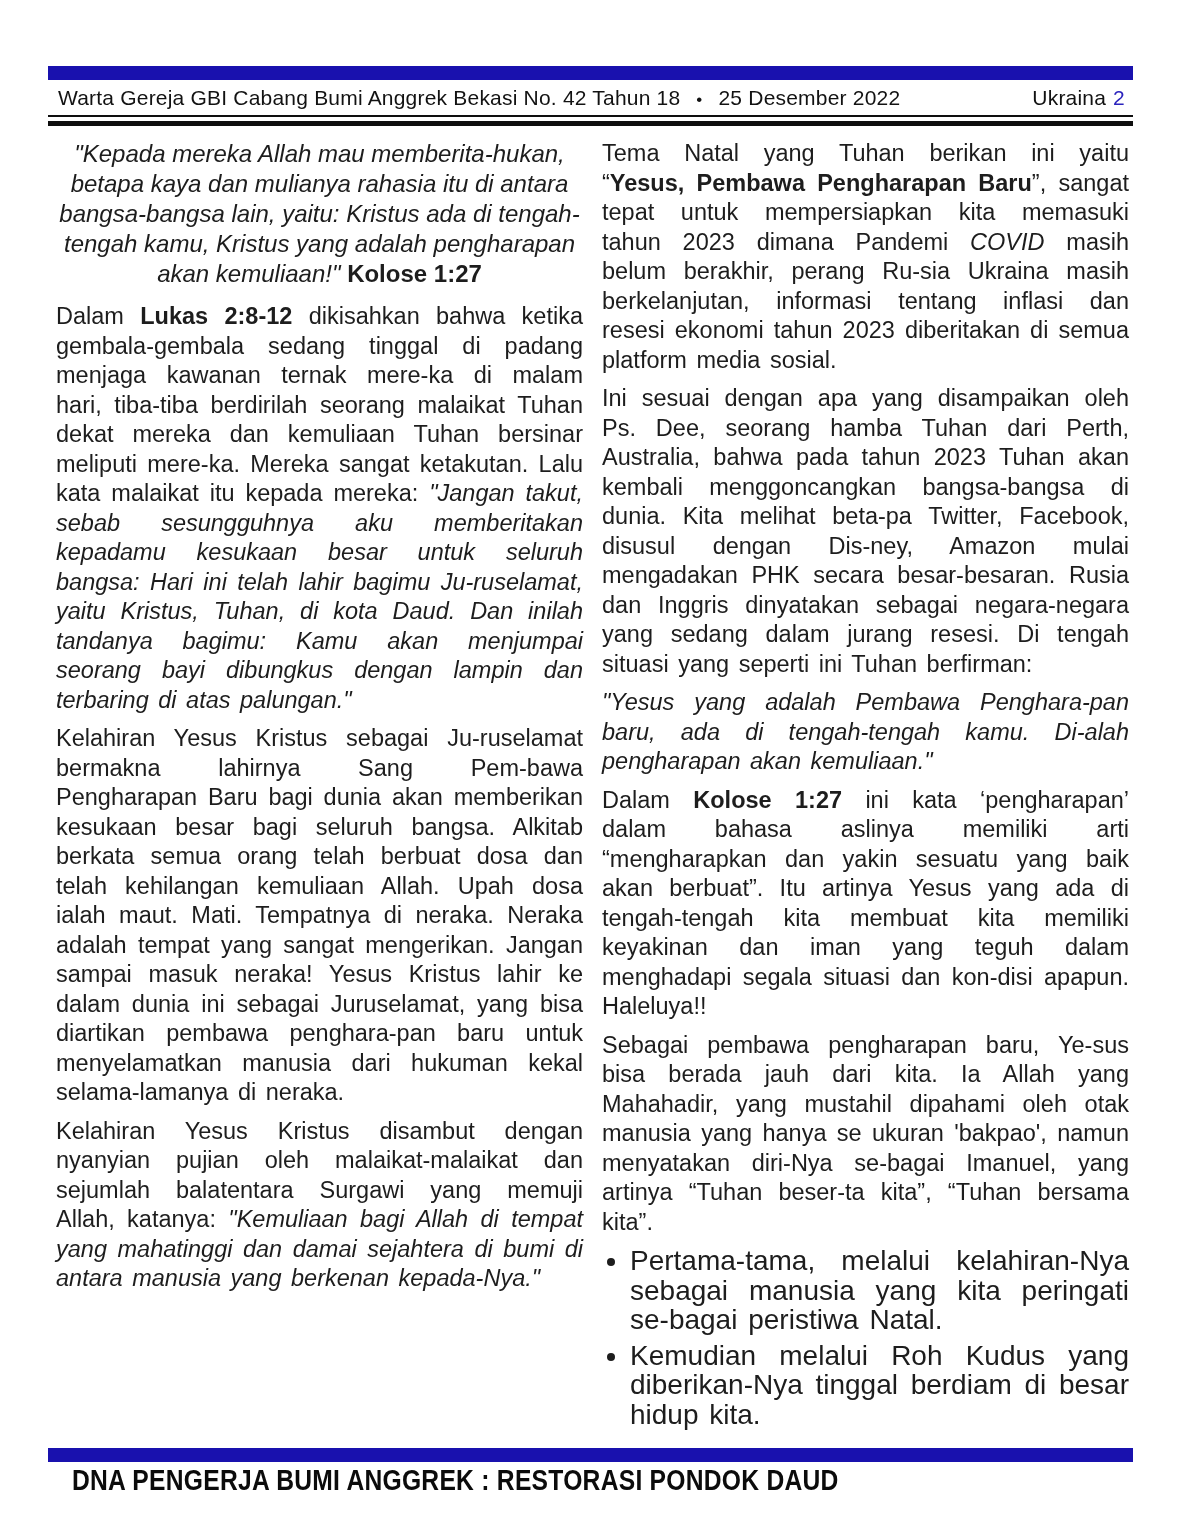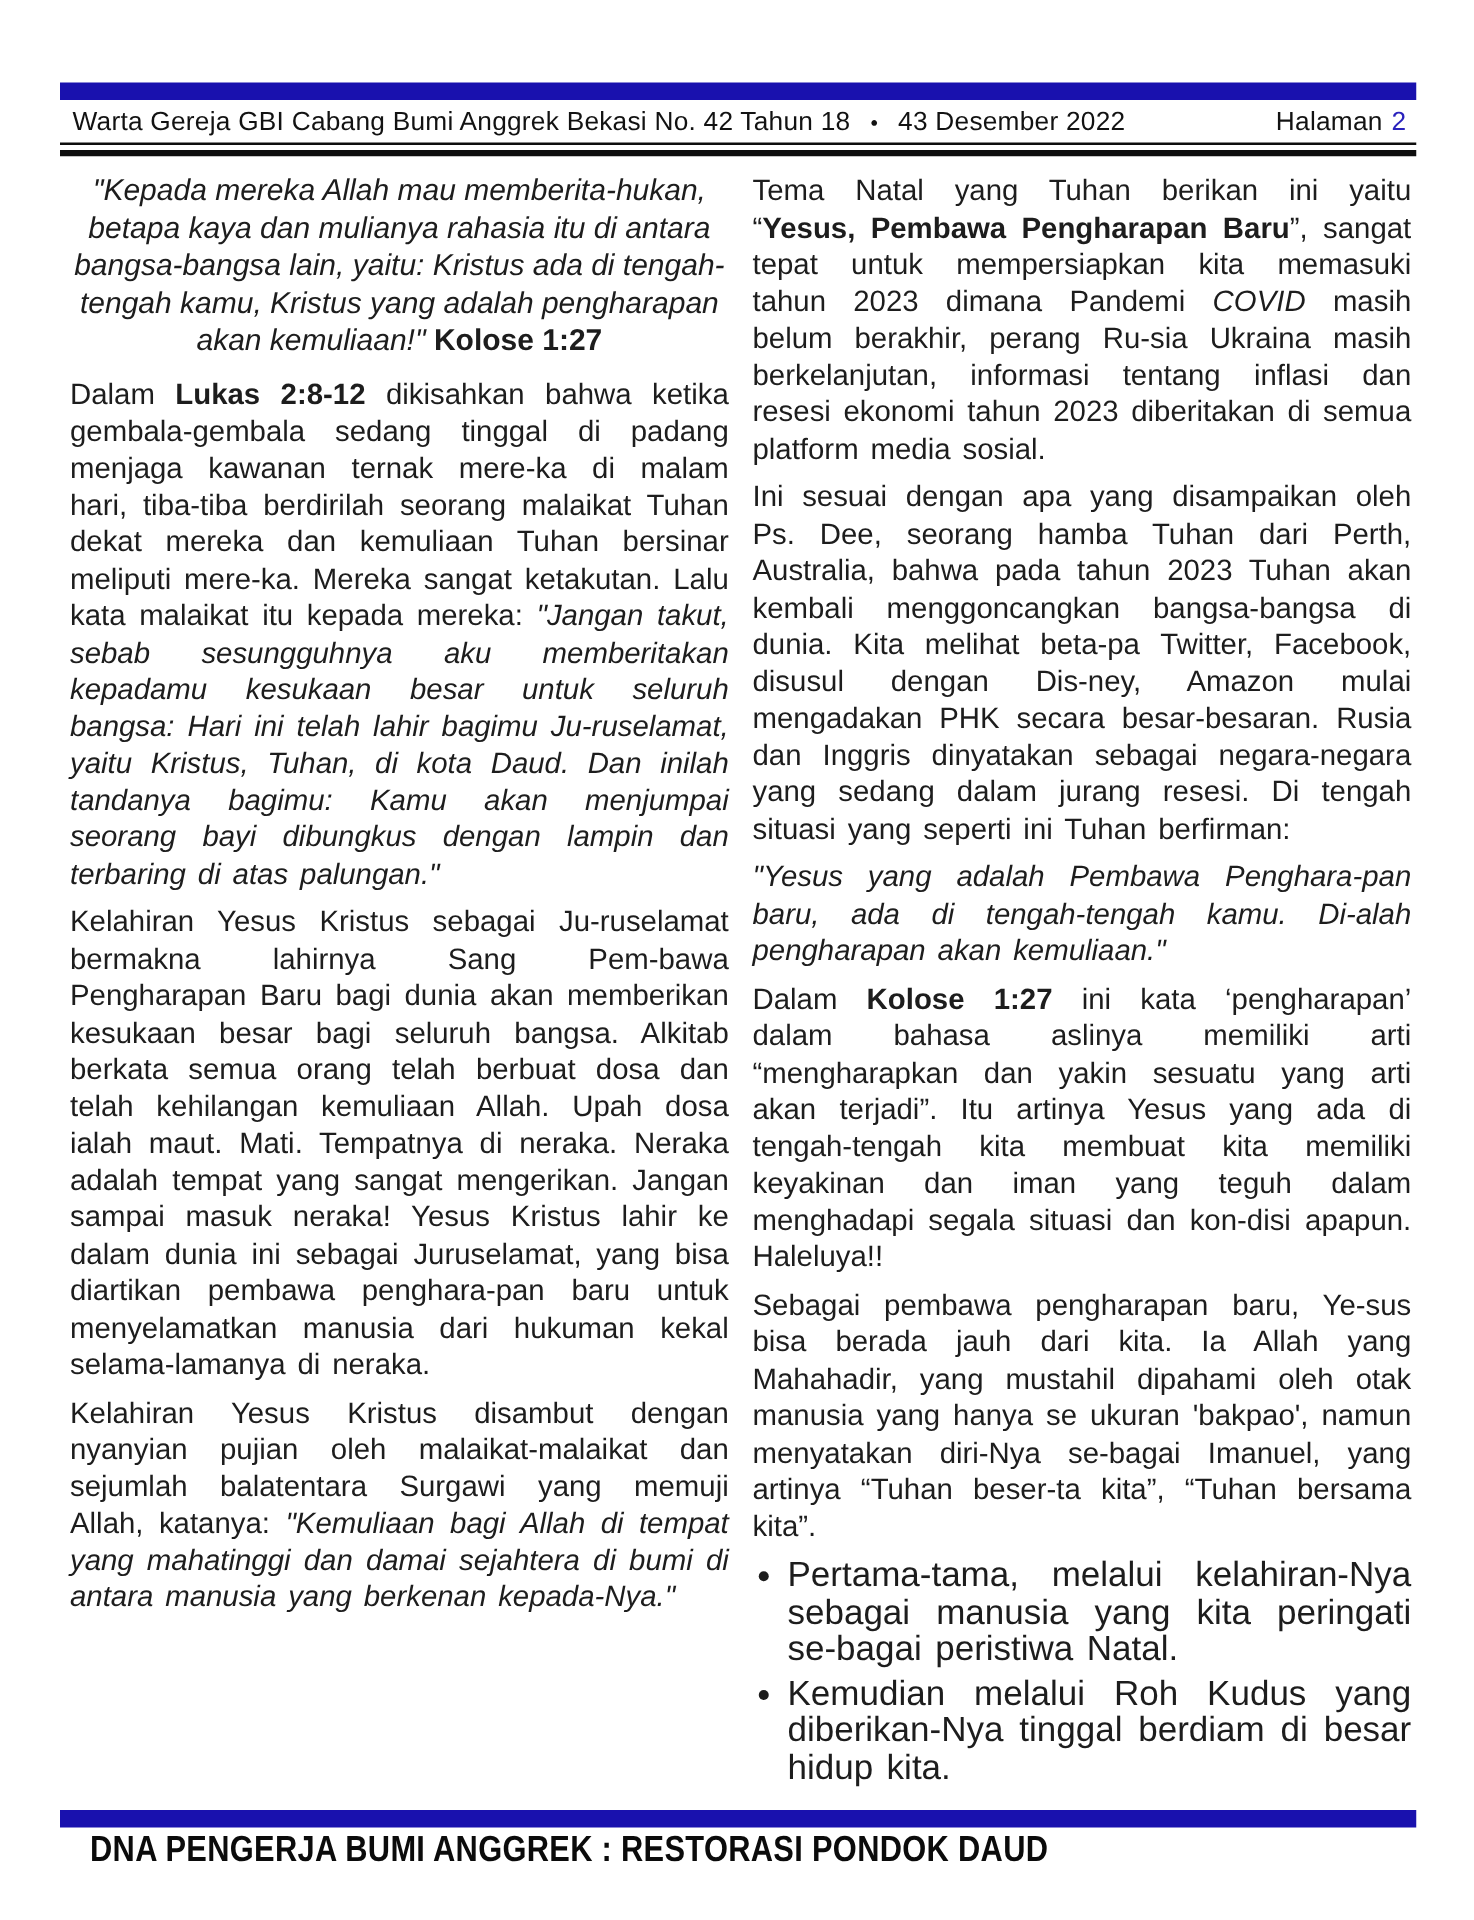--- a/index.html
+++ b/index.html
@@ -33,43 +33,43 @@
 </head>
 <body>
 
 <div class="page">
 
   <div class="topbar"></div>
 
   <div class="header-row">
     <span>Warta Gereja GBI Cabang Bumi Anggrek Bekasi No. 42 Tahun 18</span>
     <span class="dot">•</span>
-    <span>43 Desember 2022</span>
+    <span>25 Desember 2022</span>
     <span class="spacer"></span>
     <span>
-      <span>Halaman</span><span class="pnum">2</span>
+      <span>Ukraina</span><span class="pnum">2</span>
     </span>
   </div>
 
   <div class="rule"></div>
 
   <div class="content">
 
     <div class="col">
       <p class="quote"><span class="i">"Kepada mereka Allah mau memberita-hukan, betapa kaya dan mulianya rahasia itu di antara bangsa-bangsa lain, yaitu: Kristus ada di tengah-tengah kamu, Kristus yang adalah pengharapan akan kemuliaan!" </span><span class="b">Kolose 1:27</span></p>
       <p class="body"><span>Dalam </span><span class="b">Lukas 2:8-12</span><span> dikisahkan bahwa ketika gembala-gembala sedang tinggal di padang menjaga kawanan ternak mere-ka di malam hari, tiba-tiba berdirilah seorang malaikat Tuhan dekat mereka dan kemuliaan Tuhan bersinar meliputi mere-ka. Mereka sangat ketakutan. Lalu kata malaikat itu kepada mereka: </span><span class="i">"Jangan takut, sebab sesungguhnya aku memberitakan kepadamu kesukaan besar untuk seluruh bangsa: Hari ini telah lahir bagimu Ju-ruselamat, yaitu Kristus, Tuhan, di kota Daud. Dan inilah tandanya bagimu: Kamu akan menjumpai seorang bayi dibungkus dengan lampin dan terbaring di atas palungan."</span></p>
       <p class="body"><span>Kelahiran Yesus Kristus sebagai Ju-ruselamat bermakna lahirnya Sang Pem-bawa Pengharapan Baru bagi dunia akan memberikan kesukaan besar bagi seluruh bangsa. Alkitab berkata semua orang telah berbuat dosa dan telah kehilangan kemuliaan Allah. Upah dosa ialah maut. Mati. Tempatnya di neraka. Neraka adalah tempat yang sangat mengerikan. Jangan sampai masuk neraka! Yesus Kristus lahir ke dalam dunia ini sebagai Juruselamat, yang bisa diartikan pembawa penghara-pan baru untuk menyelamatkan manusia dari hukuman kekal selama-lamanya di neraka.</span></p>
       <p class="body"><span>Kelahiran Yesus Kristus disambut dengan nyanyian pujian oleh malaikat-malaikat dan sejumlah balatentara Surgawi yang memuji Allah, katanya: </span><span class="i">"Kemuliaan bagi Allah di tempat yang mahatinggi dan damai sejahtera di bumi di antara manusia yang berkenan kepada-Nya."</span></p>
     </div>
 
     <div class="col">
       <p class="body"><span>Tema Natal yang Tuhan berikan ini yaitu “</span><span class="b">Yesus, Pembawa Pengharapan Baru</span><span>”, sangat tepat untuk mempersiapkan kita memasuki tahun 2023 dimana Pandemi </span><span class="i">COVID</span><span> masih belum berakhir, perang Ru-sia Ukraina masih berkelanjutan, informasi tentang inflasi dan resesi ekonomi tahun 2023 diberitakan di semua platform media sosial.</span></p>
       <p class="body"><span>Ini sesuai dengan apa yang disampaikan oleh Ps. Dee, seorang hamba Tuhan dari Perth, Australia, bahwa pada tahun 2023 Tuhan akan kembali menggoncangkan bangsa-bangsa di dunia. Kita melihat beta-pa Twitter, Facebook, disusul dengan Dis-ney, Amazon mulai mengadakan PHK secara besar-besaran. Rusia dan Inggris dinyatakan sebagai negara-negara yang sedang dalam jurang resesi. Di tengah situasi yang seperti ini Tuhan berfirman:</span></p>
       <p class="body"><span class="i">"Yesus yang adalah Pembawa Penghara-pan baru, ada di tengah-tengah kamu. Di-alah pengharapan akan kemuliaan."</span></p>
-      <p class="body"><span>Dalam </span><span class="b">Kolose 1:27</span><span> ini kata ‘pengharapan’ dalam bahasa aslinya memiliki arti “mengharapkan dan yakin sesuatu yang arti akan terjadi”. Itu artinya Yesus yang ada di tengah-tengah kita membuat kita memiliki keyakinan dan iman yang teguh dalam menghadapi segala situasi dan kon-disi apapun. Haleluya!!</span></p>
+      <p class="body"><span>Dalam </span><span class="b">Kolose 1:27</span><span> ini kata ‘pengharapan’ dalam bahasa aslinya memiliki arti “mengharapkan dan yakin sesuatu yang baik akan berbuat”. Itu artinya Yesus yang ada di tengah-tengah kita membuat kita memiliki keyakinan dan iman yang teguh dalam menghadapi segala situasi dan kon-disi apapun. Haleluya!!</span></p>
       <p class="body"><span>Sebagai pembawa pengharapan baru, Ye-sus bisa berada jauh dari kita. Ia Allah yang Mahahadir, yang mustahil dipahami oleh otak manusia yang hanya se ukuran 'bakpao', namun menyatakan diri-Nya se-bagai Imanuel, yang artinya “Tuhan beser-ta kita”, “Tuhan bersama kita”.</span></p>
       <ul class="bullets">
         <li>Pertama-tama, melalui kelahiran-Nya sebagai manusia yang kita peringati se-bagai peristiwa Natal.</li>
         <li>Kemudian melalui Roh Kudus yang diberikan-Nya tinggal berdiam di besar hidup kita.</li>
       </ul>
     </div>
 
   </div>
 
   <div class="footbar"></div>

